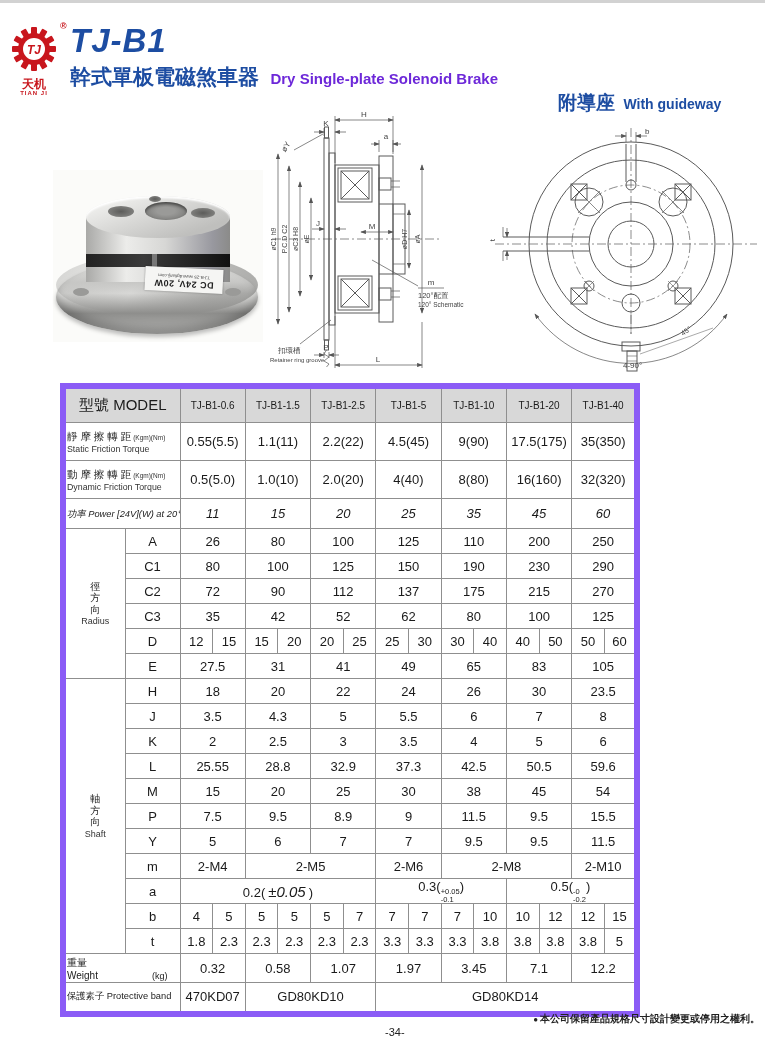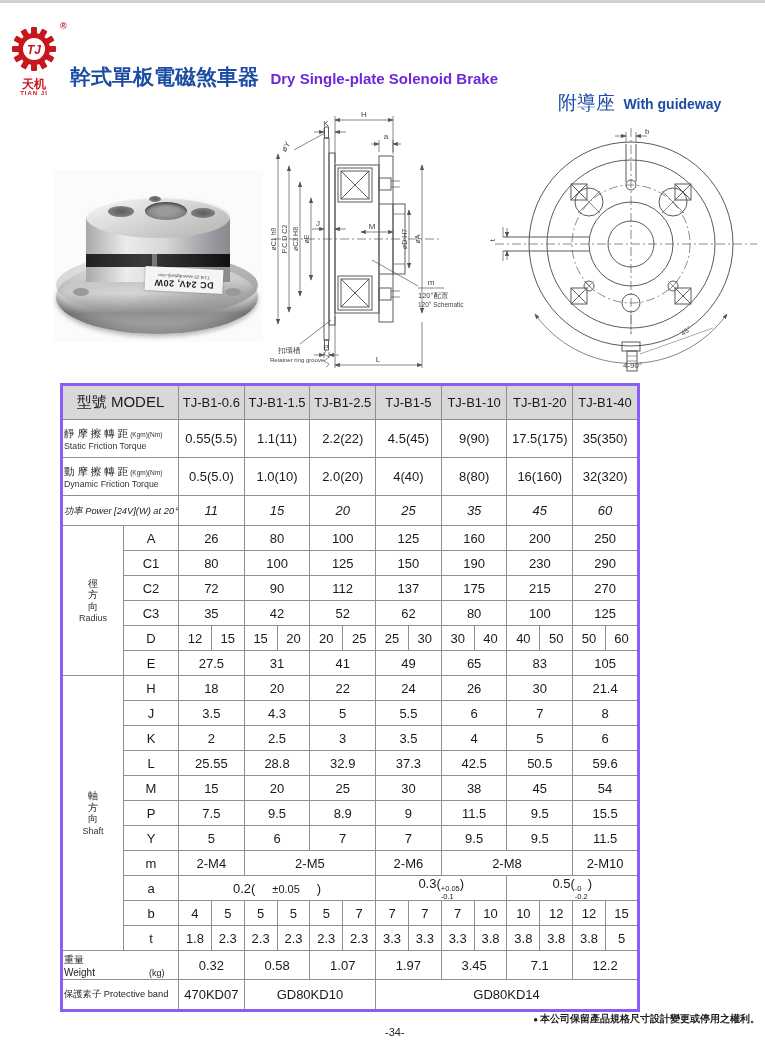--- a/index.html
+++ b/index.html
@@ -10,21 +10,21 @@
   
   .logo{position:absolute;left:10px;top:25px;width:56px;}
   .logo .reg{position:absolute;left:50px;top:-4px;color:#c8161d;font-size:9px;font-weight:bold;}
   .logo-cn{color:#c8161d;font-size:12px;font-weight:bold;text-align:center;width:48px;line-height:12px;margin-top:1px;font-family:"Liberation Serif",serif;}
   .logo-en{color:#c8161d;font-size:6px;font-weight:bold;text-align:center;width:48px;letter-spacing:1px;}
   .model-title{position:absolute;left:70px;top:22px;font-size:33px;font-weight:bold;font-style:italic;color:#1d4da2;letter-spacing:1px;}
   .subtitle{position:absolute;left:70px;top:63px;white-space:nowrap;}
   .subtitle .t-cn{font-size:21px;font-weight:bold;color:#1d4da2;}
   .subtitle .t-en{font-size:15px;font-weight:bold;color:#6d28d9;margin-left:7px;}
   .guideway{position:absolute;left:558px;top:90px;white-space:nowrap;}
-  .guideway .g-cn{font-size:19px;font-weight:normal;color:#1d4da2;}
+  .guideway .g-cn{font-size:19px;font-weight:bold;color:#1d4da2;}
   .guideway .g-en{font-size:14px;font-weight:bold;color:#1d4da2;margin-left:4px;}
 
   
   .photo{position:absolute;left:53px;top:170px;width:210px;height:172px;background:#fbfbf9;}
   .ph-flange{position:absolute;left:3px;top:90px;width:202px;height:74px;border-radius:50%;
     background:linear-gradient(180deg,#e3e3e1 0%,#c7c7c5 30%,#98989644 45%,#8e8e8c 72%,#b9b9b7 100%);
     box-shadow:0 3px 4px rgba(0,0,0,.25), inset 0 -6px 8px rgba(0,0,0,.25);}
   .ph-flange-top{position:absolute;left:3px;top:84px;width:202px;height:62px;border-radius:50%;
     background:linear-gradient(115deg,#d3d3d1,#efefed 40%,#b9b9b7 75%,#a7a7a5);}
   .ph-body{position:absolute;left:33px;top:46px;width:144px;height:66px;
@@ -40,44 +40,44 @@
     transform:rotate(183deg);box-shadow:0 0 2px rgba(0,0,0,.4);text-align:center;overflow:hidden;}
   .ph-label .l1{font-size:9px;font-weight:bold;color:#222;margin-top:3px;letter-spacing:.5px;}
   .ph-label .l2{font-size:4.5px;color:#444;}
 
   
   .draw{position:absolute;}
   .draw text{font-family:"Liberation Sans",sans-serif;fill:#444;}
 
   
   .spec-wrap{position:absolute;left:60px;top:383px;}
-  table.spec{border-collapse:collapse;table-layout:fixed;width:580px;border:3px solid #8b5cf6;}
+  table.spec{border-collapse:collapse;table-layout:fixed;width:580px;border:6px solid #8b5cf6;}
   table.spec th,table.spec td{border:1px solid #8f8f8f;padding:0 1px;overflow:hidden;}
-  table.spec th{background:#d8d8d8;font-weight:400;font-size:13px;color:#1a1a1a;height:33px;text-align:center;}
+  table.spec th{background:#d8d8d8;font-weight:400;font-size:10px;color:#1a1a1a;height:33px;text-align:center;}
   table.spec th.mlabel{font-size:15px;}
   td.data{text-align:center;font-size:13px;color:#1a1a1a;}
   td.key{text-align:center;font-size:13px;color:#1a1a1a;}
   td.lbl{font-size:10px;text-align:left;padding:1px 2px;}
   td.lbl .cnline{font-size:10.5px;color:#222;white-space:nowrap;}
   td.lbl .unit{font-size:6.5px;margin-left:2px;color:#333;}
   td.lbl .enline{font-size:8.8px;color:#333;white-space:nowrap;}
   td.lbl.small{font-size:9.3px;white-space:nowrap;color:#222;}
   td.lbl.wlbl{display:table-cell;}
   td.lbl.wlbl .wcn{font-size:10px;}
   td.lbl.wlbl .wunit{font-size:9px;margin-left:26px;padding-left:28px;}
   td.grp{text-align:center;vertical-align:middle;}
   td.grp .vcn{white-space:pre-line;font-size:10px;line-height:11.5px;color:#222;}
   td.grp .gen{font-size:9px;color:#333;margin-top:1px;}
   tr.r-spec2{height:38px;}
   tr.r-power{height:30px;font-style:italic;}
   tr.r-dim{height:25px;}
   tr.r-weight{height:29px;}
   tr.r-band{height:31px;padding-left:12px;}
   .stk{display:inline-flex;flex-direction:column;align-items:flex-start;font-size:7.5px;line-height:7.5px;vertical-align:-3px;margin:0 0;}
-  .mid{font-size:11px;margin:0 17px;}
+  .mid{font-size:15px;margin:0 3px;font-style:italic;}
 
   
   .foot{position:absolute;left:8px;top:1012px;width:752px;text-align:right;}
   .f1{font-size:10px;color:#222;font-weight:bold;}
   .f1 .bullet{font-size:8px;margin-right:2px;}
   .f2{font-size:8.5px;color:#444;margin-top:1px;margin-left:7px;position:relative;}
   .f2 .pg{position:absolute;left:370px;top:-1px;font-size:11px;color:#222;}
 </style>
 </head>
 <body>
@@ -105,20 +105,21 @@
         </g>
         <circle cx="24" cy="24" r="11" fill="#ffffff"></circle>
         <text x="24" y="28.5" text-anchor="middle" font-size="12" font-weight="bold" font-style="italic" fill="#c8161d">TJ</text>
       </g>
     </svg>
     <span class="reg">®</span>
     <div class="logo-cn">天机</div>
     <div class="logo-en">TIAN JI</div>
   </div>
 
+  <div class="model-title">TJ-B1</div>
   <div class="subtitle">
     <span class="t-cn">幹式單板電磁煞車器</span>
     <span class="t-en">Dry Single-plate Solenoid Brake</span>
   </div>
   <div class="guideway">
     <span class="g-cn">附導座</span>
     <span class="g-en">With guideway</span>
   </div>
 
   <div class="photo">
@@ -383,21 +384,21 @@
               <div class="vcn">徑
 方
 向</div>
               <div class="gen">Radius</div>
             </td>
             <td class="key">A</td>
             <td class="data" colspan="2">26</td>
             <td class="data" colspan="2">80</td>
             <td class="data" colspan="2">100</td>
             <td class="data" colspan="2">125</td>
-            <td class="data" colspan="2">160</td>
+            <td class="data" colspan="2">110</td>
             <td class="data" colspan="2">200</td>
             <td class="data" colspan="2">250</td>
           </tr>
           <tr class="r-dim">
             <td class="key">C1</td>
             <td class="data" colspan="2">80</td>
             <td class="data" colspan="2">100</td>
             <td class="data" colspan="2">125</td>
             <td class="data" colspan="2">150</td>
             <td class="data" colspan="2">190</td>
@@ -458,21 +459,21 @@
 向</div>
               <div class="gen">Shaft</div>
             </td>
             <td class="key">H</td>
             <td class="data" colspan="2">18</td>
             <td class="data" colspan="2">20</td>
             <td class="data" colspan="2">22</td>
             <td class="data" colspan="2">24</td>
             <td class="data" colspan="2">26</td>
             <td class="data" colspan="2">30</td>
-            <td class="data" colspan="2">21.4</td>
+            <td class="data" colspan="2">23.5</td>
           </tr>
           <tr class="r-dim">
             <td class="key">J</td>
             <td class="data" colspan="2">3.5</td>
             <td class="data" colspan="2">4.3</td>
             <td class="data" colspan="2">5</td>
             <td class="data" colspan="2">5.5</td>
             <td class="data" colspan="2">6</td>
             <td class="data" colspan="2">7</td>
             <td class="data" colspan="2">8</td>

